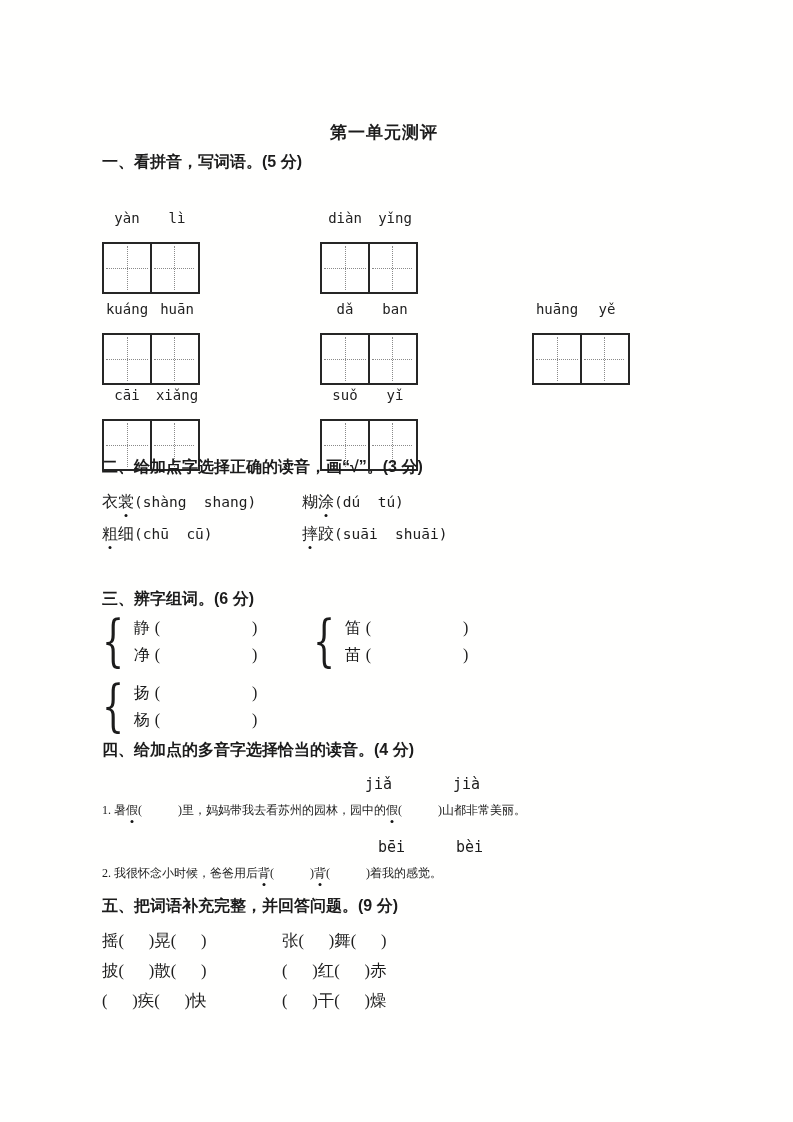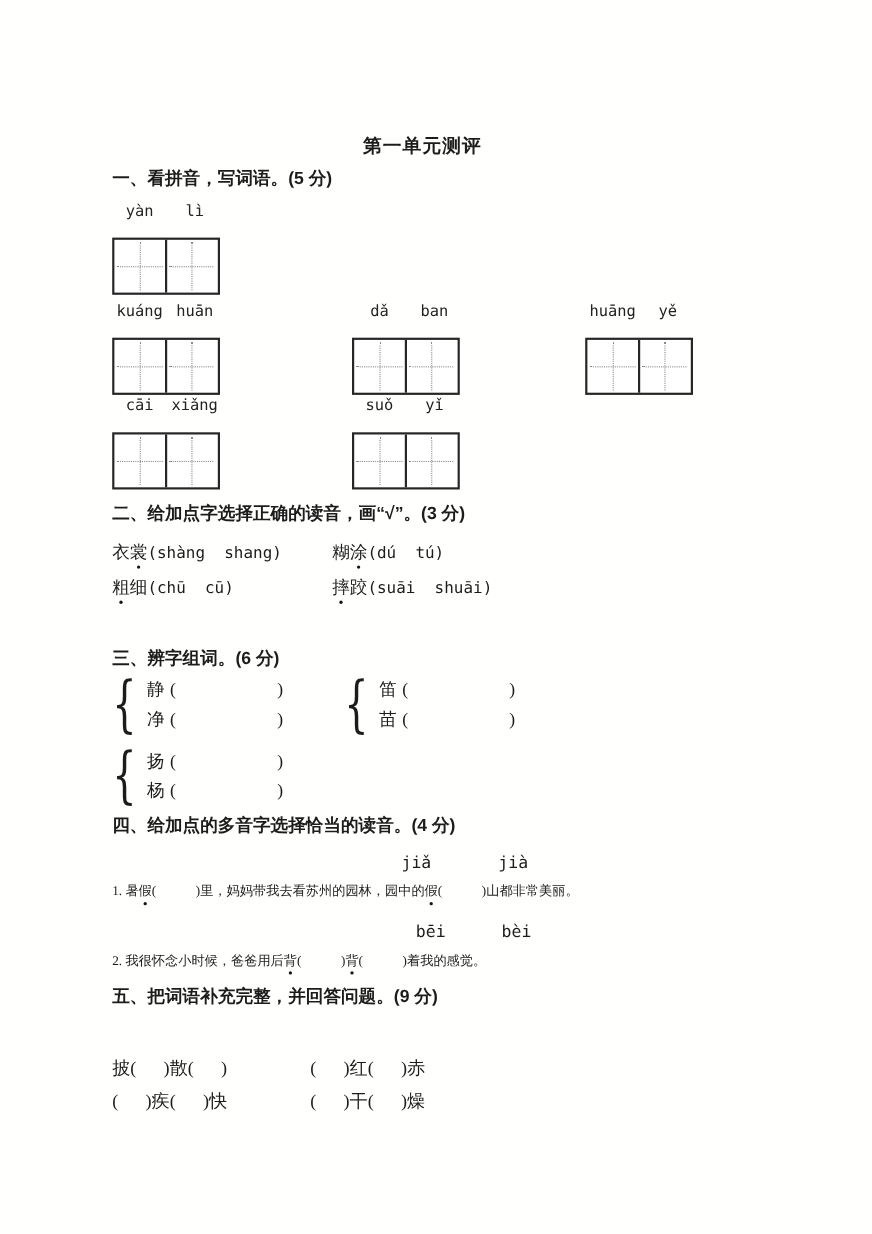--- a/index.html
+++ b/index.html
@@ -34,20 +34,21 @@
   
   .pg-row { position: absolute; left: 102px; width: 640px; height: 86px; }
   .pg-item { position: absolute; top: 0; width: 100px; }
   .pin {
     display: flex;
     width: 100px; height: 20px;
     margin-bottom: 12px;
     font-family: "DejaVu Sans Mono", monospace;
     font-size: 14px;
     color: #222;
+    margin-top: 26px;
   }
   .pin span { flex: 1; text-align: center; white-space: nowrap; }
   .tzg { display: flex; width: 98px; border: 2px solid #262626; background: #fff; }
   .tzg .cell { position: relative; width: 46px; height: 48px; }
   .tzg .cell + .cell { border-left: 2px solid #262626; }
   .tzg .cell::before {
     content: ""; position: absolute; left: 50%; top: 2px; bottom: 2px;
     border-left: 1px dotted #8a8a8a;
   }
   .tzg .cell::after {
@@ -112,20 +113,30 @@
     <div class="pg-item" style="left:0">
       <div class="pin">
         <span>yàn</span>
         <span>lì</span>
       </div>
       <div class="tzg">
         <div class="cell"></div>
         <div class="cell"></div>
       </div>
     </div>
+    <div class="pg-item" style="left:218px">
+      <div class="pin">
+        <span>diàn</span>
+        <span>yǐng</span>
+      </div>
+      <div class="tzg">
+        <div class="cell"></div>
+        <div class="cell"></div>
+      </div>
+    </div>
   </div>
 
   <div class="pg-row" style="top:275px">
     <div class="pg-item" style="left:0">
       <div class="pin">
         <span>kuáng</span>
         <span>huān</span>
       </div>
       <div class="tzg">
         <div class="cell"></div>
@@ -226,20 +237,24 @@
   <div class="abs sentence" style="top:802px"><span>1. 暑</span><span class="dt">假</span><span>(            )里，妈妈带我去看苏州的园林，园中的</span><span class="dt">假</span><span>(            )山都非常美丽。</span></div>
 
   <div class="opt-line" style="top:838px">
     <span class="opt-py" style="left:276px">bēi</span>
     <span class="opt-py" style="left:354px">bèi</span>
   </div>
   <div class="abs sentence" style="top:865px"><span>2. 我很怀念小时候，爸爸用后</span><span class="dt">背</span><span>(            )</span><span class="dt">背</span><span>(            )着我的感觉。</span></div>
 
   <div class="abs sec-h" style="top:896px">五、把词语补充完整，并回答问题。(9 分)</div>
 
+  <div class="s5-row" style="top:930px">
+    <span class="s5-cell" style="left:0">摇(      )晃(      )</span>
+    <span class="s5-cell" style="left:180px">张(      )舞(      )</span>
+  </div>
   <div class="s5-row" style="top:960px">
     <span class="s5-cell" style="left:0">披(      )散(      )</span>
     <span class="s5-cell" style="left:180px">(      )红(      )赤</span>
   </div>
   <div class="s5-row" style="top:990px">
     <span class="s5-cell" style="left:0">(      )疾(      )快</span>
     <span class="s5-cell" style="left:180px">(      )干(      )燥</span>
   </div>
 
 </div>

